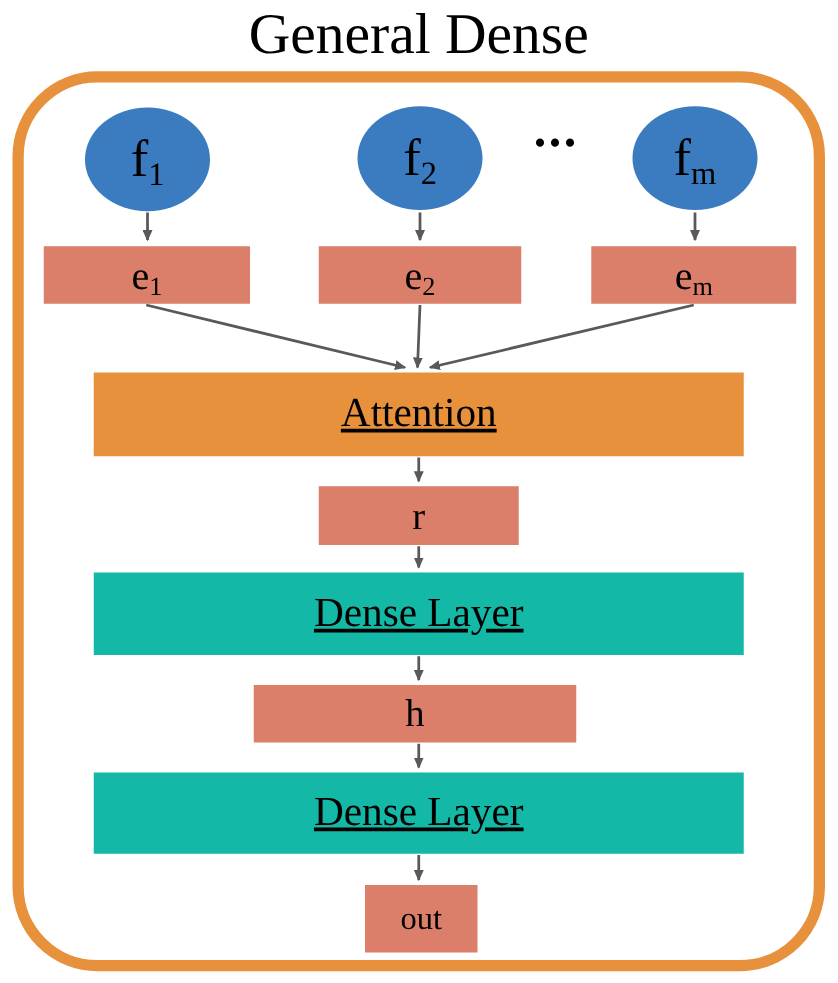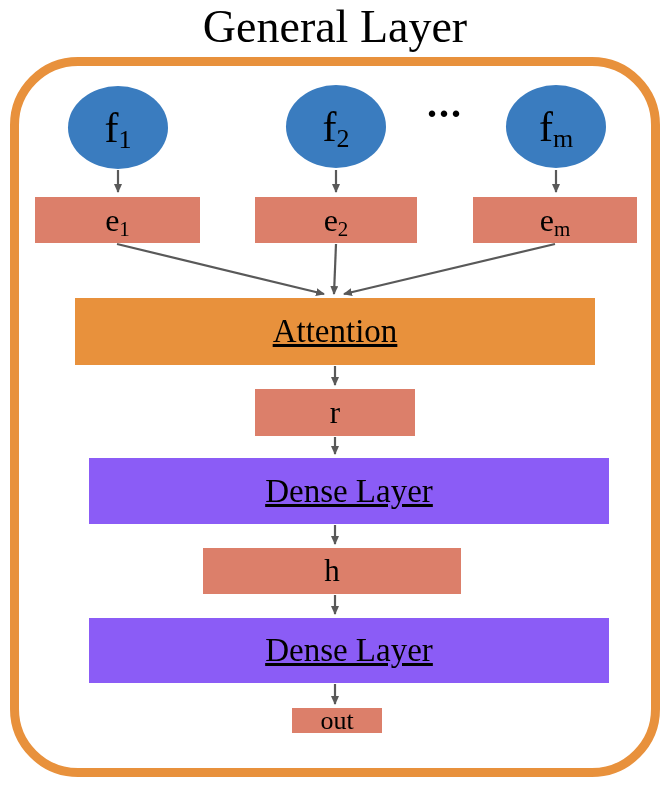--- a/index.html
+++ b/index.html
@@ -57,21 +57,21 @@
   }
   .ebox .main { font-size: 32px; }
   .ebox .sub  { font-size: 21px; position: relative; top: 9px; }
   .bar {
     left: 75px;
     width: 520px;
     font-size: 33px;
     text-decoration: underline;
   }
   .bar.orange { background: #E8913C; }
-  .bar.yellow { background: #8b5cf6; margin-left: 14px; }
+  .bar.yellow { background: #14b8a6; }
   .smallbox {
     background: #DC7F6A;
     font-size: 31px;
   }
   .dots {
     position: absolute;
     left: 421px;
     top: 80px;
     width: 48px;
     text-align: center;
@@ -87,21 +87,21 @@
     width: 670px;
     height: 786px;
     pointer-events: none;
   }
 </style>
 </head>
 <body>
 
 <div class="canvas">
 
-  <div class="title">General Layer</div>
+  <div class="title">General Dense</div>
 
   <div class="frame"></div>
 
   <div class="node ellipse" style="left:68px; top:86px;">
     <span class="main">f</span>
       <span class="sub">1</span>
   </div>
   <div class="node ellipse" style="left:286px; top:85px;">
     <span class="main">f</span>
       <span class="sub">2</span>
@@ -138,21 +138,21 @@
   </div>
 
   <div class="node smallbox" style="left:203px; top:548px; width:258px; height:46px;">
     <span>h</span>
   </div>
 
   <div class="node bar yellow" style="top:618px; height:65px;">
     <span>Dense Layer</span>
   </div>
 
-  <div class="node smallbox" style="left:292px; top:708px; width:90px; height:25px; font-size:26px;">
+  <div class="node smallbox" style="left:292px; top:708px; width:90px; height:54px; font-size:26px;">
     <span>out</span>
   </div>
 
   <svg class="arrow-layer" viewBox="0 0 670 786">
     <defs>
       <marker id="ah" markerWidth="9" markerHeight="8" refX="8" refY="4" orient="auto" markerUnits="userSpaceOnUse">
         <path d="M0,0 L9,4 L0,8 Z" fill="#595959"></path>
       </marker>
     </defs>
     <line x1="118" y1="170" x2="118" y2="192" stroke="#595959" stroke-width="2.2" marker-end="url(#ah)"></line>

